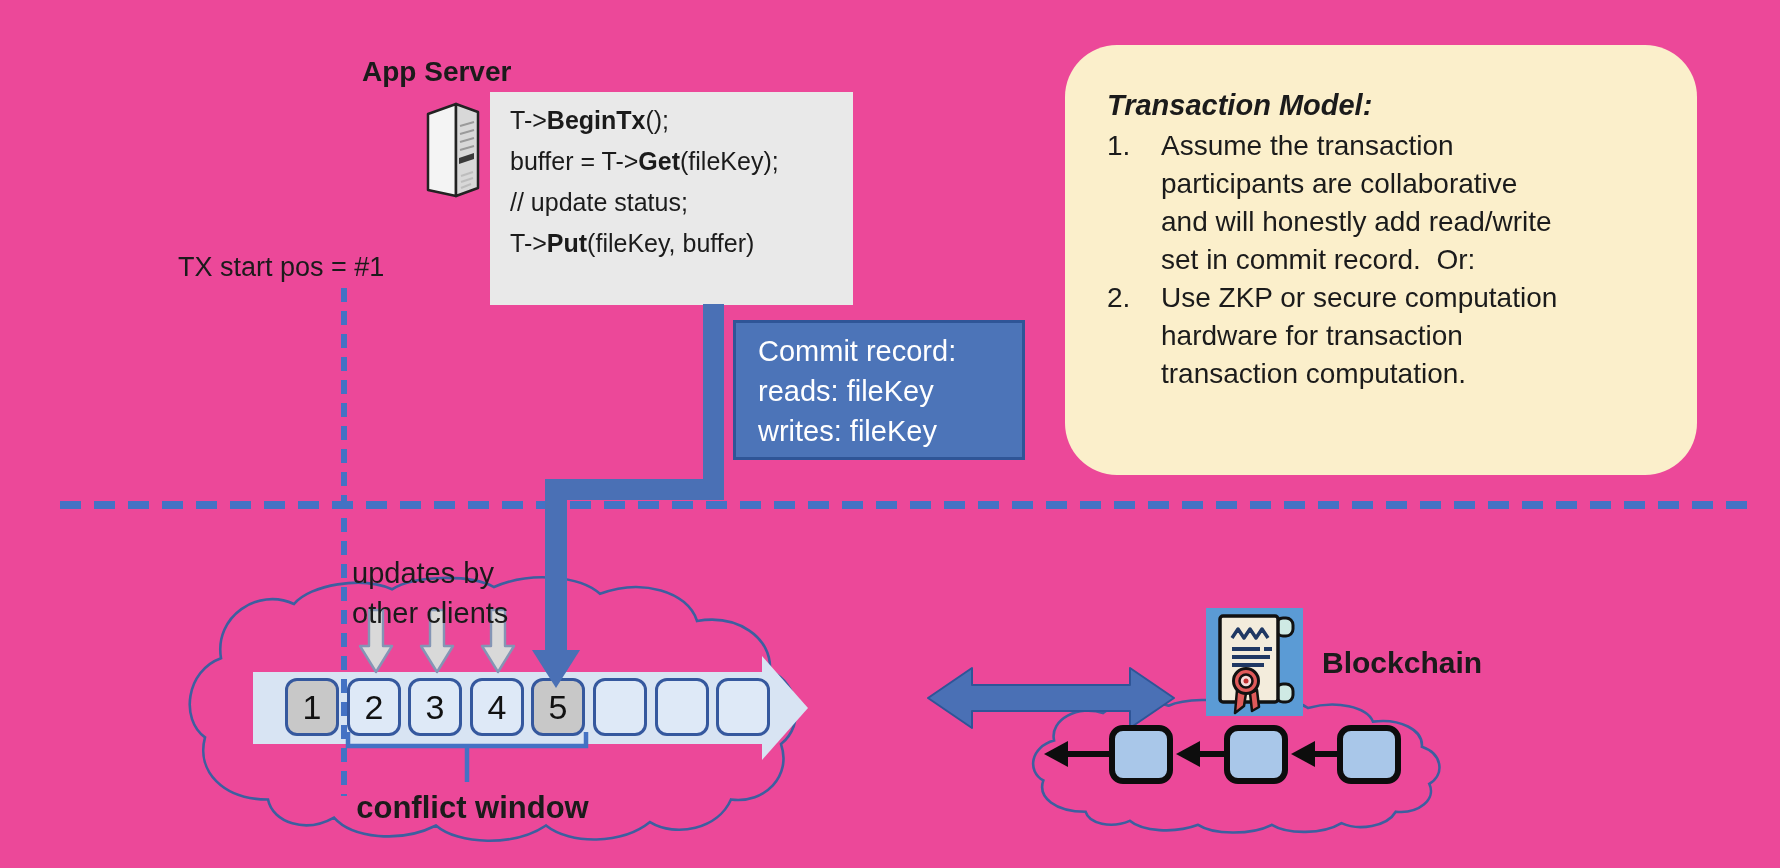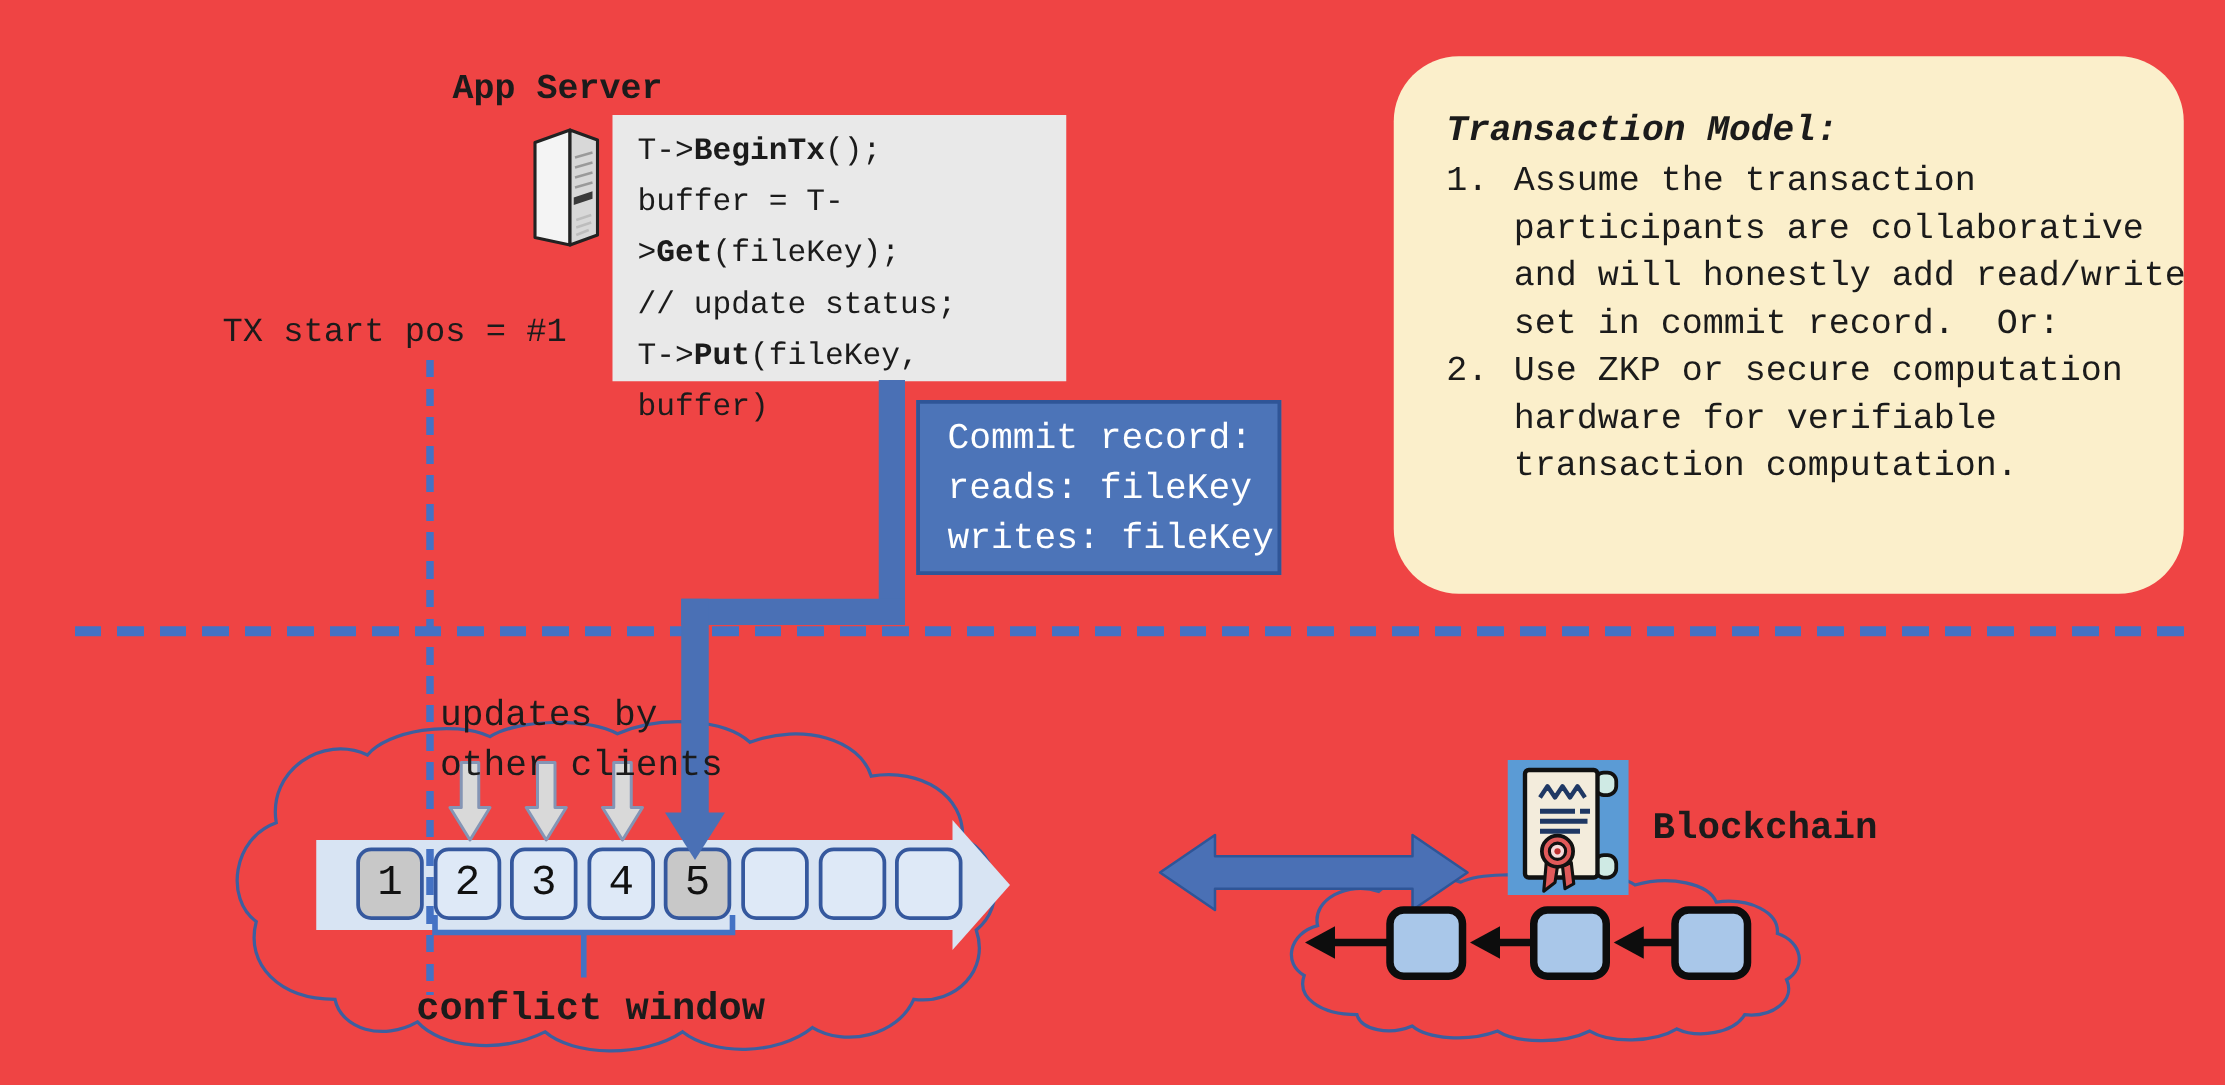--- a/index.html
+++ b/index.html
@@ -3,34 +3,34 @@
 <meta charset="utf-8">
 <style>
   :root{
     --accent:#4472C4; --accent-dark:#2F5597; --arrow-fill:#4A70B5;
     --box-border:#35589E; --box-blue:#DEE9F7; --box-gray:#C8C8C8;
     --light-arrow:#D8E4F3; --cloud:#3D5F9F; --note-yellow:#FBEFCB;
     --code-bg:#E9E9E9; --gray-arrow:#D9D9D9; --gray-arrow-border:#8495B5;
     --block-fill:#A9C7E9; --commit-bg:#4C74B8; --ink:#1B1B1B;
   }
   html,body{margin:0;padding:0;background:#fff;}
-  #canvas{position:relative;width:1780px;height:868px;background:#ef4444;overflow:hidden;
-          font-family:Liberation Mono, monospace;color:var(--ink);}
+  #canvas{position:relative;width:1780px;height:868px;background:#ec4899;overflow:hidden;
+          font-family:Liberation Sans, sans-serif;color:var(--ink);}
   .abs{position:absolute;}
   
   #app-server-label{left:362px;top:56px;font-size:28px;font-weight:bold;z-index:7;}
   #code-block{left:490px;top:92px;width:363px;height:213px;background:var(--code-bg);
               padding:8px 0 0 20px;box-sizing:border-box;font-size:25px;line-height:41px;z-index:4;}
   #tx-start-label{left:178px;top:252px;font-size:27px;z-index:7;}
   
   #commit-box{left:733px;top:320px;width:292px;height:140px;background:var(--commit-bg);
               border:3px solid var(--accent-dark);box-sizing:border-box;color:#fff;
               padding:8px 0 0 22px;font-size:29px;line-height:40px;z-index:4;}
   
-  #note-box{left:1115px;top:45px;width:632px;height:430px;background:var(--note-yellow);
+  #note-box{left:1065px;top:45px;width:632px;height:430px;background:var(--note-yellow);
             border-radius:52px;padding:38px 22px 0 42px;box-sizing:border-box;z-index:2;}
   #note-title{font-size:29px;font-weight:bold;font-style:italic;line-height:44px;}
   .tm-item{display:flex;font-size:28px;line-height:38px;}
   .tm-num{width:54px;flex:none;}
   .tm-lines div{white-space:pre;}
   
   #dash-h{left:60px;top:501px;width:1688px;height:8px;z-index:3;
           background:repeating-linear-gradient(to right,var(--accent) 0 21px,transparent 21px 34px);}
   #dash-v{left:341px;top:288px;width:6px;height:508px;z-index:3;
           background:repeating-linear-gradient(to bottom,var(--accent) 0 14px,transparent 14px 23px);}
@@ -116,21 +116,21 @@
             <div>Assume the transaction</div>
             <div>participants are collaborative</div>
             <div>and will honestly add read/write</div>
             <div>set in commit record.  Or:</div>
           </div>
         </div>
         <div class="tm-item">
           <div class="tm-num">2.</div>
           <div class="tm-lines">
             <div>Use ZKP or secure computation</div>
-            <div>hardware for verifiable</div>
+            <div>hardware for transaction</div>
             <div>transaction computation.</div>
           </div>
         </div>
       </div>
   </div>
 
   <div class="abs" id="dash-h"></div>
   <div class="abs" id="dash-v"></div>
 
   <div class="abs elbow" id="elbow-v1"></div>

